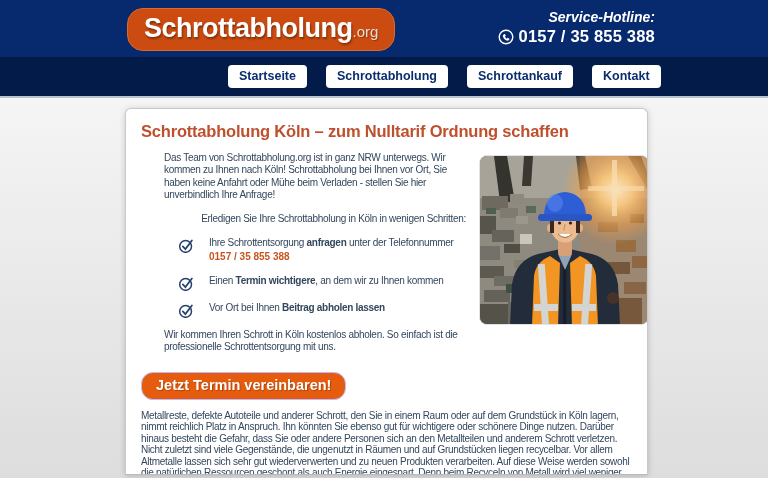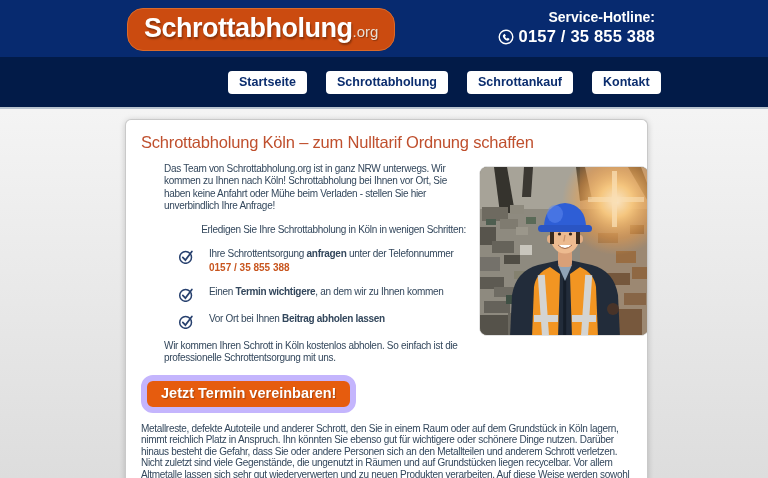--- a/index.html
+++ b/index.html
@@ -35,28 +35,28 @@
     color:#ffffff; font-size:27px; font-weight:bold; letter-spacing:-0.5px;
     text-shadow:1px 2px 2px rgba(0,0,0,.35);
   }
   .logo-tld {
     color:#e9ded2; font-size:15px; font-weight:normal;
     text-shadow:1px 1px 1px rgba(0,0,0,.3);
   }
   .hotline {
     position:absolute; right:113px; top:9px; text-align:right; color:#fff;
   }
-  .hotline-label { font-size:14px; font-weight:bold; display:block; margin-bottom:2px; }
+  .hotline-label { font-size:14px; font-weight:bold; display:block; margin-bottom:2px;font-style:italic; }
   .hotline-number-row { display:flex; align-items:center; justify-content:flex-end; gap:5px; }
   .hotline-number { font-size:16.5px; font-weight:bold; letter-spacing:0.2px; }
   .phone-icon svg { display:block; }
 
   
   .nav-bar {
-    height:52px; background: var(--nav-bg);
+    height:41px; background: var(--nav-bg);
     border-bottom:2px solid #b9c4cf;
     display:flex; align-items:center; gap:19px;
     padding-left:228px;
   }
   .nav-item {
     background:#ffffff; color:#0b2d6e;
     font-size:12.5px; font-weight:bold;
     padding:4px 11px 5px 11px; border-radius:4px;
     border:none; cursor:pointer;
     font-family: inherit;
@@ -70,21 +70,21 @@
     height:367px;
     background:#ffffff;
     border:1px solid #c9c9c9; border-bottom:1px solid #bbb;
     border-radius:6px 6px 0 0;
     box-shadow:0 1px 6px rgba(0,0,0,.18);
     padding:13px 13px 0 15px;
     overflow:hidden;
   }
   .page-title {
     color: var(--heading-color);
-    font-size:16.5px; font-weight:normal;
+    font-size:16.5px; font-weight:bold;
     margin-bottom:11px; letter-spacing:-0.2px;
   }
   .content-row { display:flex; gap:13px;margin-left:23px; }
   .left-col { width:302px; flex:none; }
   .body-text {
     color: var(--text-color);
     font-size:10px; line-height:1.24; letter-spacing:-0.3px;
   }
   .intro-text { margin-bottom:11px; }
   .steps-intro { margin-bottom:12px;text-align:right; }
@@ -98,25 +98,25 @@
   .closing-text { margin-bottom:0; }
 
   .hero {
     width:170px; height:170px; flex:none; margin-top:3px;
     border:1px solid #e3e3e3; border-radius:8px; overflow:hidden;
     background:#9a958a;
   }
   .hero svg { display:block; }
 
   .cta-button {
-    display:inline-block; margin-top:10px;
+    display:inline-block; margin-top:18px;
     background: var(--button-bg);
     color:#ffffff; font-weight:bold; font-size:14.5px;
     font-family:inherit;
-    border:6px solid #c4b5fd; border-radius:12px;
+    border:1px solid #c4b5fd; border-radius:12px;
     padding:4px 14px 6px 14px;
     text-shadow:1px 1px 1px rgba(0,0,0,.25);
     cursor:pointer;
   }
   .bottom-text { margin-top:10px; line-height:1.16; }
 </style>
 </head>
 <body>
 
 <div class="header-bar">

